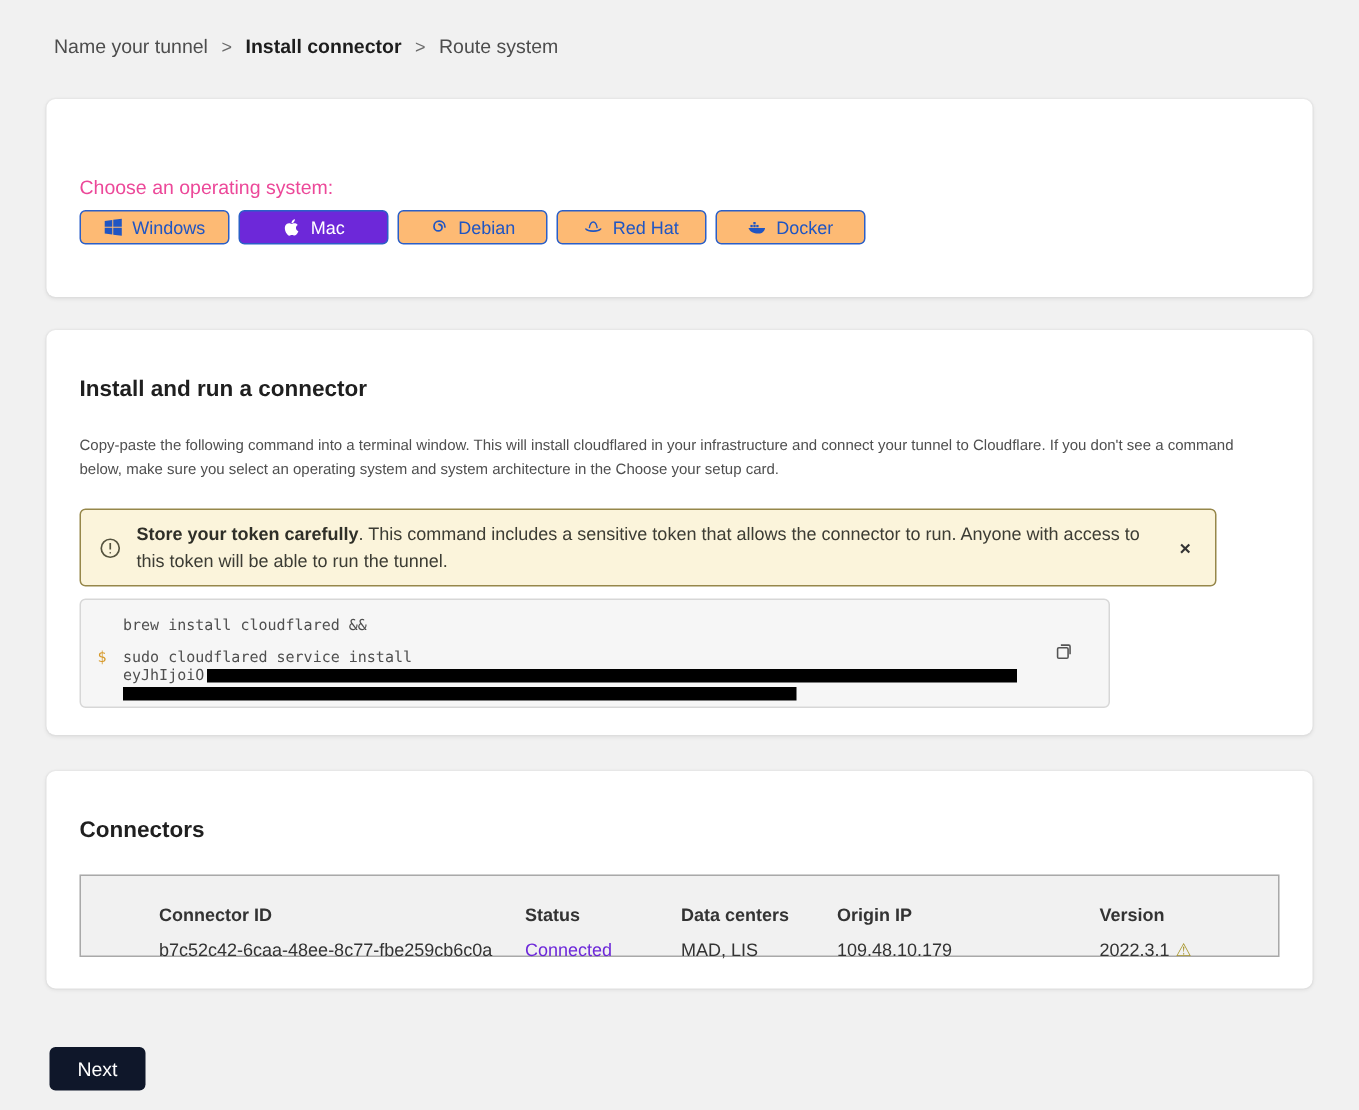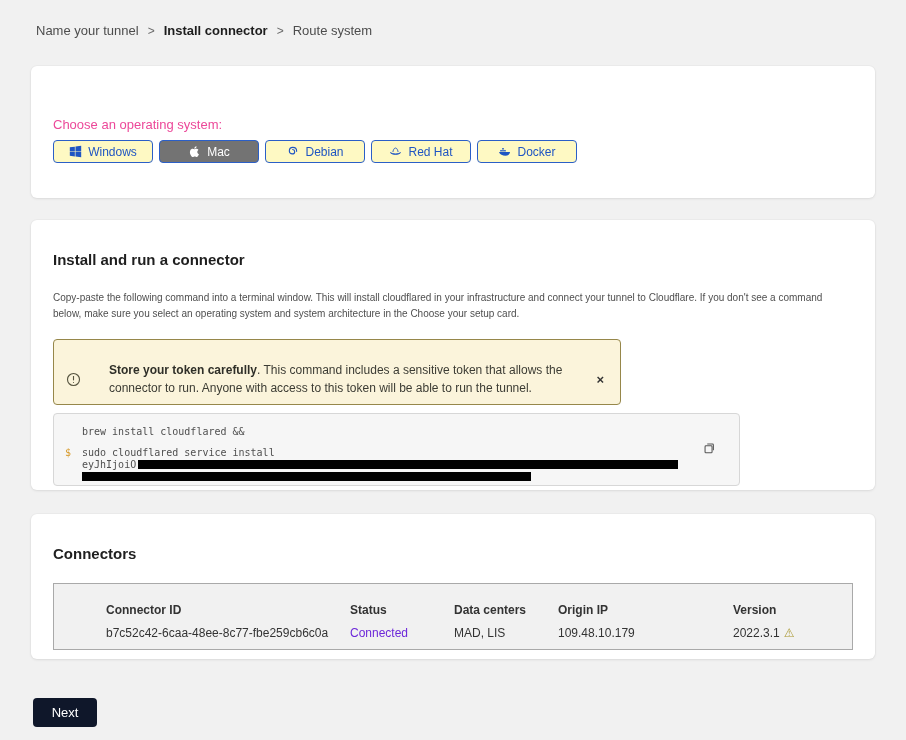--- a/index.html
+++ b/index.html
@@ -23,33 +23,33 @@
     box-shadow:0 1px 3px rgba(0,0,0,.08), 0 0 0 1px rgba(0,0,0,.02);
     padding:0 22px;
   }
   .card-title { font-size:15px; font-weight:bold; color:#1f1f1f; }
   
   .card-env { margin-top:19px; height:132px; padding-top:31px; }
   .os-label { margin-top:20px; font-size:13px; color:#ec4899; }
   .os-row { margin-top:8px; display:flex; gap:6px; }
   .os-btn {
     width:100px; height:23px; display:flex; align-items:center; justify-content:center;
-    gap:6px; background:#fef9c3; border:1px solid #2b5fc7; border-radius:4px;
+    gap:6px; background:#fdba74; border:1px solid #2b5fc7; border-radius:4px;
     color:#1f55c3; font-size:12px; font-family:"Liberation Sans", sans-serif; cursor:pointer;
   }
-  .os-btn.selected { background:#737373; color:#fff; }
+  .os-btn.selected { background:#6d28d9; color:#fff; }
   .os-icon { display:inline-flex; width:13px; height:13px; }
   .os-icon svg { width:13px; height:13px; }
   
   .card-install { margin-top:22px; height:270px; padding-top:31px; }
   .install-desc { margin-top:22px; font-size:10px; line-height:1.62; color:#4f4f4f; max-width:800px; }
   .banner {
-    margin-top:17px; width:568px; min-height:47px;
+    margin-top:17px; width:758px; min-height:47px;
     background:#fbf4db; border:1px solid #96874a; border-radius:4px;
-    display:flex; align-items:center; padding:21px 10px 7px 12px; gap:28px;
+    display:flex; align-items:center; padding:7px 10px 7px 12px; gap:10px;
   }
   .banner-icon { flex:none; width:15px; height:15px; color:#55533f; display:inline-flex; }
   .banner-icon svg { width:15px; height:15px; }
   .banner-text { font-size:12px; line-height:1.5; color:#3c3c34; flex:1; }
   .banner-text strong { color:#2f2f28; }
   .banner-close {
     flex:none; background:none; border:none; font-size:13px; font-weight:bold;
     color:#333; cursor:pointer; padding:0 6px; line-height:1;
     font-family:"Liberation Sans", sans-serif;
   }
@@ -67,21 +67,21 @@
   .redaction.r1 { width:540px; margin-left:2px; }
   .redaction.r2 { width:449px; }
   .copy-btn {
     position:absolute; top:27px; right:22px; background:none; border:none;
     color:#555; cursor:pointer; width:16px; height:16px; padding:0;
   }
   .copy-btn svg { width:14px; height:14px; }
   
   .card-connectors { margin-top:24px; height:145px; padding-top:31px; }
   .connector-table {
-    margin-top:21px; width:800px; height:67px;
+    margin-top:21px; width:800px; height:55px;
     background:#f1f1f1; border:1px solid #a9a9a9;
     font-size:12px;
   }
   .t-head, .t-row {
     display:grid; grid-template-columns:244px 104px 104px 175px 1fr;
     padding-left:52px;
   }
   .t-head { padding-top:19px; font-weight:bold; color:#333; }
   .t-row { padding-top:9px; color:#333; }
   .status-connected { color:#6d28d9; }

